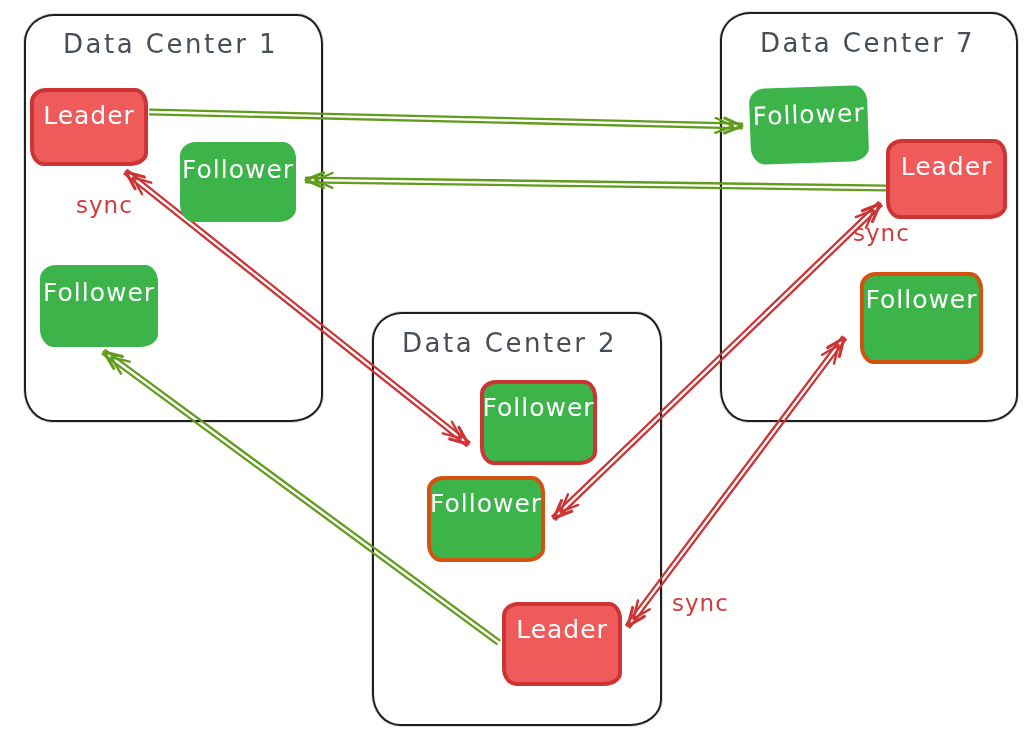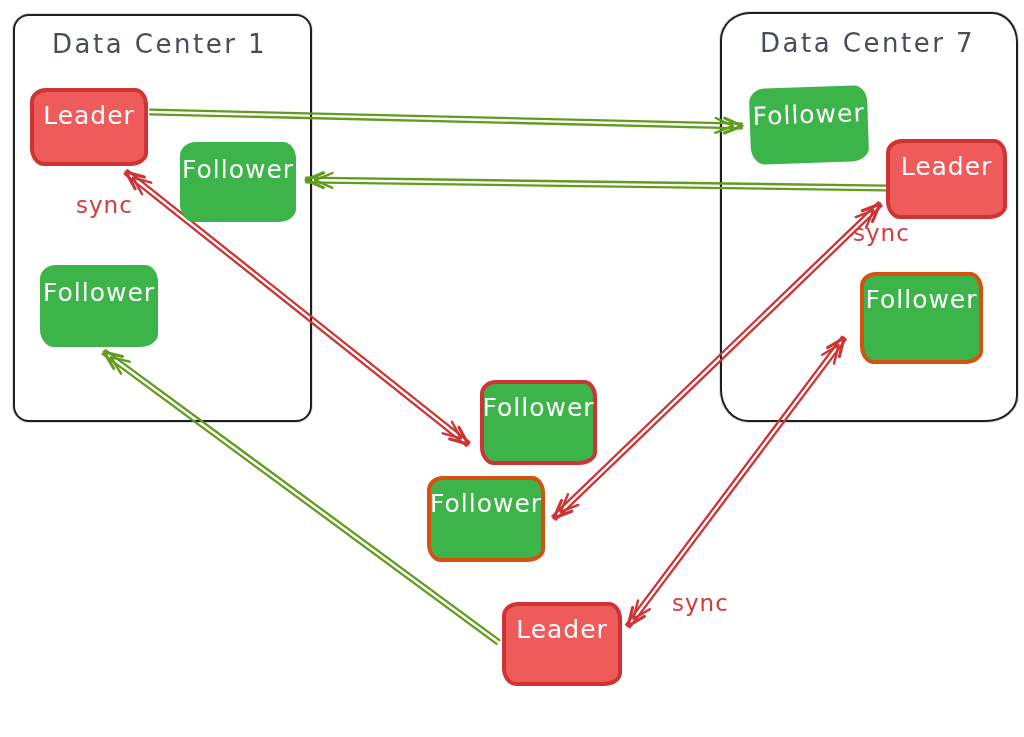--- a/index.html
+++ b/index.html
@@ -62,22 +62,25 @@
       </g>
       <g>
         <line x1="629.8" y1="627.4" x2="845.8" y2="339.4" stroke="#cd3434" stroke-width="2.3" stroke-linecap="round"></line>
         <line x1="626.2" y1="624.6" x2="842.2" y2="336.6" stroke="#cd3434" stroke-width="2.3" stroke-linecap="round"></line>
         <path d="M 839.4 356.4 L 844.0 338.0 L 827.6 347.6" fill="none" stroke="#cd3434" stroke-width="3.1" stroke-linecap="round" stroke-linejoin="round"></path>
         <path d="M 834.0 363.6 L 838.6 345.2 L 822.2 354.8" fill="none" stroke="#cd3434" stroke-width="2.4" stroke-linecap="round" stroke-linejoin="round"></path>
         <path d="M 632.6 607.6 L 628.0 626.0 L 644.4 616.4" fill="none" stroke="#cd3434" stroke-width="3.1" stroke-linecap="round" stroke-linejoin="round"></path>
         <path d="M 638.0 600.4 L 633.4 618.8 L 649.8 609.2" fill="none" stroke="#cd3434" stroke-width="2.4" stroke-linecap="round" stroke-linejoin="round"></path>
       </g>
     </svg>
-<div class="container" style="left: 13px; top: 14px; width: 295px; height: 404px; border-radius: 16px;">
+<div class="container" style="left: 24px; top: 14px; width: 295px; height: 404px;">
       <div class="title" style="left: 37px; top: 13px;">Data Center 1</div>
+    </div>
+    <div class="container" style="left: 372px; top: 312px; width: 286px; height: 410px;">
+      <div class="title" style="left: 28px; top: 14px;">Data Center 2</div>
     </div>
     <div class="container" style="left: 720px; top: 12px; width: 294px; height: 406px;">
       <div class="title" style="left: 38px; top: 14px;">Data Center 7</div>
     </div>
     <div class="node leader" style="left: 30px; top: 88px; width: 118px; height: 78px;">
       <span>Leader</span>
     </div>
     <div class="node follower" style="left: 180px; top: 142px; width: 116px; height: 80px;">
       <span>Follower</span>
     </div>

